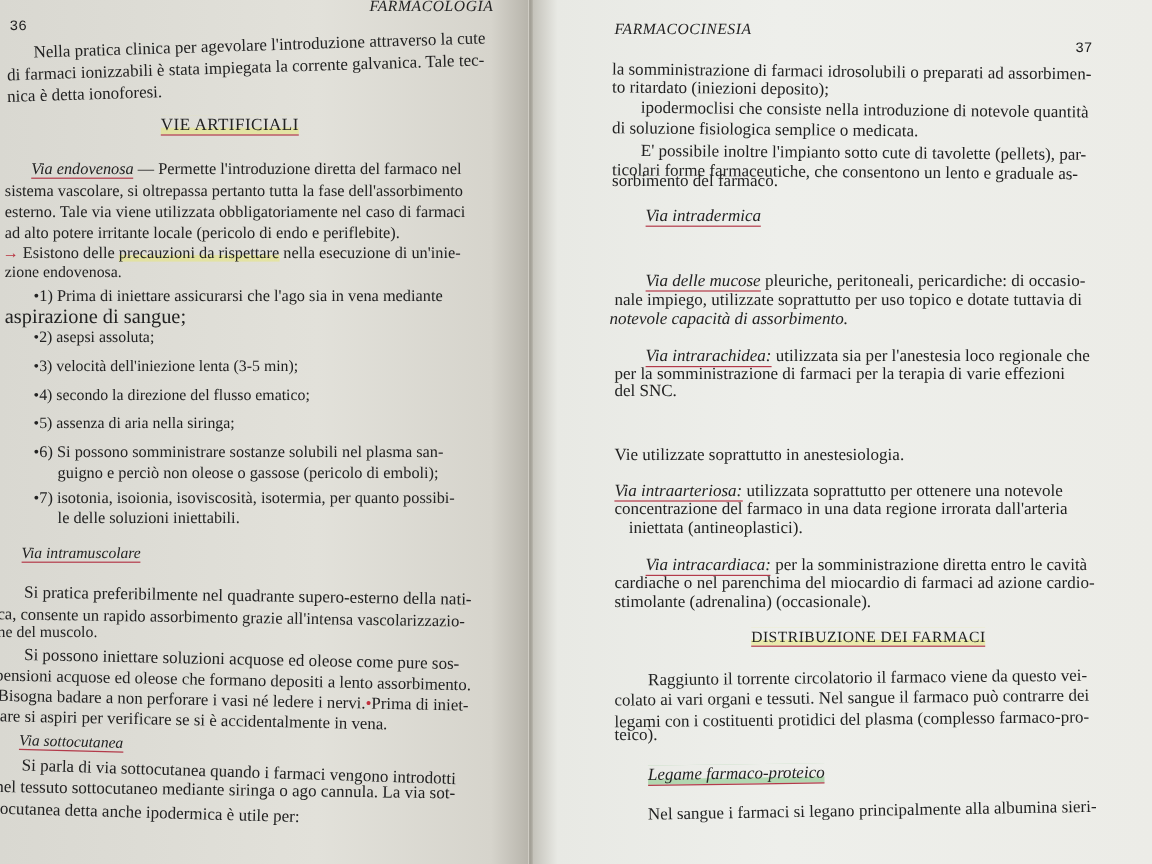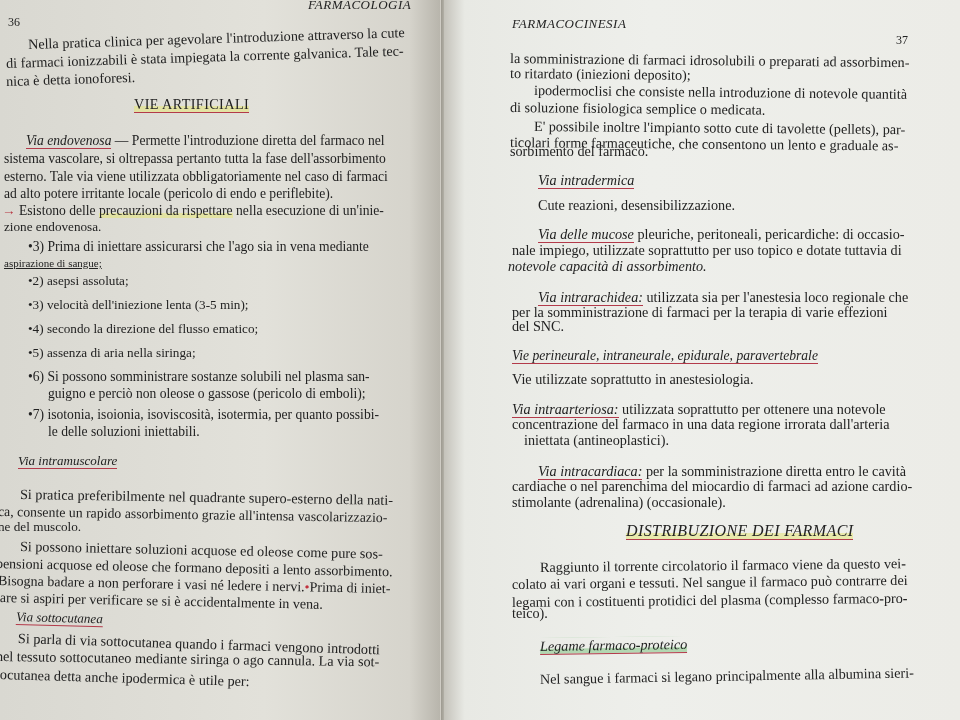--- a/index.html
+++ b/index.html
@@ -3,21 +3,21 @@
 <meta charset="utf-8">
 <style>
   html,body{margin:0;padding:0;}
   body{width:960px;height:720px;overflow:hidden;background:#cfccc4;position:relative;font-family:"Liberation Serif","DejaVu Serif",serif;color:#222;}
   .page{position:absolute;top:0;height:720px;overflow:hidden;}
   .page-left{left:0;width:440px;background:linear-gradient(90deg,#d9d8d1 0%,#e2e1da 60%,#d6d4cc 93%,#b8b5ac 100%);}
   .page-right{left:444px;width:516px;background:linear-gradient(90deg,#c4c2ba 0%,#e8e9e4 4%,#eeefeb 40%,#ecece7 100%);}
   .gutter{position:absolute;left:441px;top:0;width:6px;height:720px;background:linear-gradient(90deg,#9c998f,#c8c6bd);}
   .ln{position:absolute;white-space:nowrap;font-size:14.2px;line-height:17px;}
   .hdr{font-style:italic;font-size:13px;letter-spacing:.5px;}
-  .pnum{font-size:12px;}
+  .pnum{font-size:12px;font-family:Liberation Mono, monospace;}
   .it{font-style:italic;}
   .ul-red{border-bottom:1.5px solid #b33a4a;}
   .hl-yellow{background:linear-gradient(180deg,transparent 65%,rgba(230,230,120,.55) 65%);}
   .hl-green{background:linear-gradient(180deg,transparent 70%,rgba(140,200,140,.6) 70%);}
   .sec{letter-spacing:.4px;}
   .arrow{color:#b8323e;font-weight:bold;}
   .dot-red{color:#c0303c;}
 </style>
 </head>
 <body>
@@ -43,22 +43,22 @@
     <div class="ln" style="left:4px;top:150px;font-size:13.6px;">sistema vascolare, si oltrepassa pertanto tutta la fase dell'assorbimento</div>
     <div class="ln" style="left:4px;top:168px;font-size:13.6px;">esterno. Tale via viene utilizzata obbligatoriamente nel caso di farmaci</div>
     <div class="ln" style="left:4px;top:185px;font-size:13.6px;">ad alto potere irritante locale (pericolo di endo e periflebite).</div>
     <div class="ln" style="left:2px;top:202px;font-size:13.6px;">
       <span class="arrow">→</span>
       <span>Esistono delle </span><span class="hl-yellow">precauzioni da rispettare</span><span> nella esecuzione di un'inie-</span>
     </div>
     <div class="ln" style="left:4px;top:218px;font-size:13.2px;">zione endovenosa.</div>
 
     <div>
-      <div class="ln" style="left:28px;top:238px;font-size:13.6px;">•3) Prima di iniettare assicurarsi che l'ago sia in vena mediante</div>
-      <div class="ln" style="left:4px;top:255px;font-size:11px;text-decoration:underline;">aspirazione di sangue;</div>
+      <div class="ln" style="left:28px;top:238px;font-size:13.6px;">•1) Prima di iniettare assicurarsi che l'ago sia in vena mediante</div>
+      <div class="ln" style="left:4px;top:255px;font-size:17px;">aspirazione di sangue;</div>
       <div class="ln" style="left:28px;top:272px;font-size:13.2px;">•2) asepsi assoluta;</div>
       <div class="ln" style="left:28px;top:296px;font-size:13.2px;">•3) velocità dell'iniezione lenta (3-5 min);</div>
       <div class="ln" style="left:28px;top:320px;font-size:13.2px;">•4) secondo la direzione del flusso ematico;</div>
       <div class="ln" style="left:28px;top:344px;font-size:13.2px;">•5) assenza di aria nella siringa;</div>
       <div class="ln" style="left:28px;top:368px;font-size:13.6px;">•6) Si possono somministrare sostanze solubili nel plasma san-</div>
       <div class="ln" style="left:48px;top:385px;font-size:13.6px;">guigno e perciò non oleose o gassose (pericolo di emboli);</div>
       <div class="ln" style="left:28px;top:406px;font-size:13.6px;">•7) isotonia, isoionia, isoviscosità, isotermia, per quanto possibi-</div>
       <div class="ln" style="left:48px;top:423px;font-size:13.6px;">le delle soluzioni iniettabili.</div>
     </div>
   </div>
@@ -100,60 +100,56 @@
     <div class="ln" style="left:90px;top:82px;transform:rotate(0.6deg);transform-origin:left;">ipodermoclisi che consiste nella introduzione di notevole quantità</div>
     <div class="ln" style="left:66px;top:99px;transform:rotate(0.6deg);transform-origin:left;">di soluzione fisiologica semplice o medicata.</div>
     <div class="ln" style="left:90px;top:118px;transform:rotate(0.5deg);transform-origin:left;">E' possibile inoltre l'impianto sotto cute di tavolette (pellets), par-</div>
     <div class="ln" style="left:66px;top:134px;transform:rotate(0.5deg);transform-origin:left;">ticolari forme farmaceutiche, che consentono un lento e graduale as-</div>
     <div class="ln" style="left:66px;top:143px;">sorbimento del farmaco.</div>
   </div>
 
   <div class="ln it" style="left:94px;top:172px;">
     <span class="ul-red">Via intradermica</span>
   </div>
-  <div class="ln" style="left:94px;top:197px;">Cute reazioni, desensibilizzazione.</div>
 
   <div>
     <div class="ln" style="left:94px;top:226px;">
       <span class="it ul-red">Via delle mucose</span><span> pleuriche, peritoneali, pericardiche: di occasio-</span>
     </div>
     <div class="ln" style="left:68px;top:242px;">nale impiego, utilizzate soprattutto per uso topico e dotate tuttavia di</div>
     <div class="ln" style="left:64px;top:258px;font-style:italic;">notevole capacità di assorbimento.</div>
   </div>
 
   <div>
     <div class="ln" style="left:94px;top:289px;">
       <span class="it ul-red">Via intrarachidea:</span><span> utilizzata sia per l'anestesia loco regionale che</span>
     </div>
     <div class="ln" style="left:68px;top:304px;">per la somministrazione di farmaci per la terapia di varie effezioni</div>
     <div class="ln" style="left:68px;top:318px;">del SNC.</div>
   </div>
 
-  <div class="ln it" style="left:68px;top:347px;font-size:13.6px;">
-    <span class="ul-red">Vie perineurale, intraneurale, epidurale, paravertebrale</span>
-  </div>
   <div class="ln" style="left:68px;top:371px;">Vie utilizzate soprattutto in anestesiologia.</div>
 
   <div>
     <div class="ln" style="left:68px;top:401px;">
       <span class="it ul-red">Via intraarteriosa:</span><span> utilizzata soprattutto per ottenere una notevole</span>
     </div>
     <div class="ln" style="left:68px;top:416px;">concentrazione del farmaco in una data regione irrorata dall'arteria</div>
     <div class="ln" style="left:68px;top:432px;margin-left:12px;">iniettata (antineoplastici).</div>
   </div>
 
   <div>
     <div class="ln" style="left:94px;top:463px;">
       <span class="it ul-red">Via intracardiaca:</span><span> per la somministrazione diretta entro le cavità</span>
     </div>
     <div class="ln" style="left:68px;top:478px;">cardiache o nel parenchima del miocardio di farmaci ad azione cardio-</div>
     <div class="ln" style="left:68px;top:494px;">stimolante (adrenalina) (occasionale).</div>
   </div>
 
-  <div class="ln sec" style="left:182px;top:522px;font-size:16px;font-style:italic;">
+  <div class="ln sec" style="left:182px;top:522px;font-size:13px;">
     <span class="ul-red hl-yellow">DISTRIBUZIONE DEI FARMACI</span>
   </div>
 
   <div>
     <div class="ln" style="left:96px;top:559px;transform:rotate(-0.6deg);transform-origin:left;">Raggiunto il torrente circolatorio il farmaco viene da questo vei-</div>
     <div class="ln" style="left:68px;top:576px;transform:rotate(-0.6deg);transform-origin:left;">colato ai vari organi e tessuti. Nel sangue il farmaco può contrarre dei</div>
     <div class="ln" style="left:68px;top:594px;transform:rotate(-0.6deg);transform-origin:left;">legami con i costituenti protidici del plasma (complesso farmaco-pro-</div>
     <div class="ln" style="left:68px;top:605px;">teico).</div>
   </div>
 

